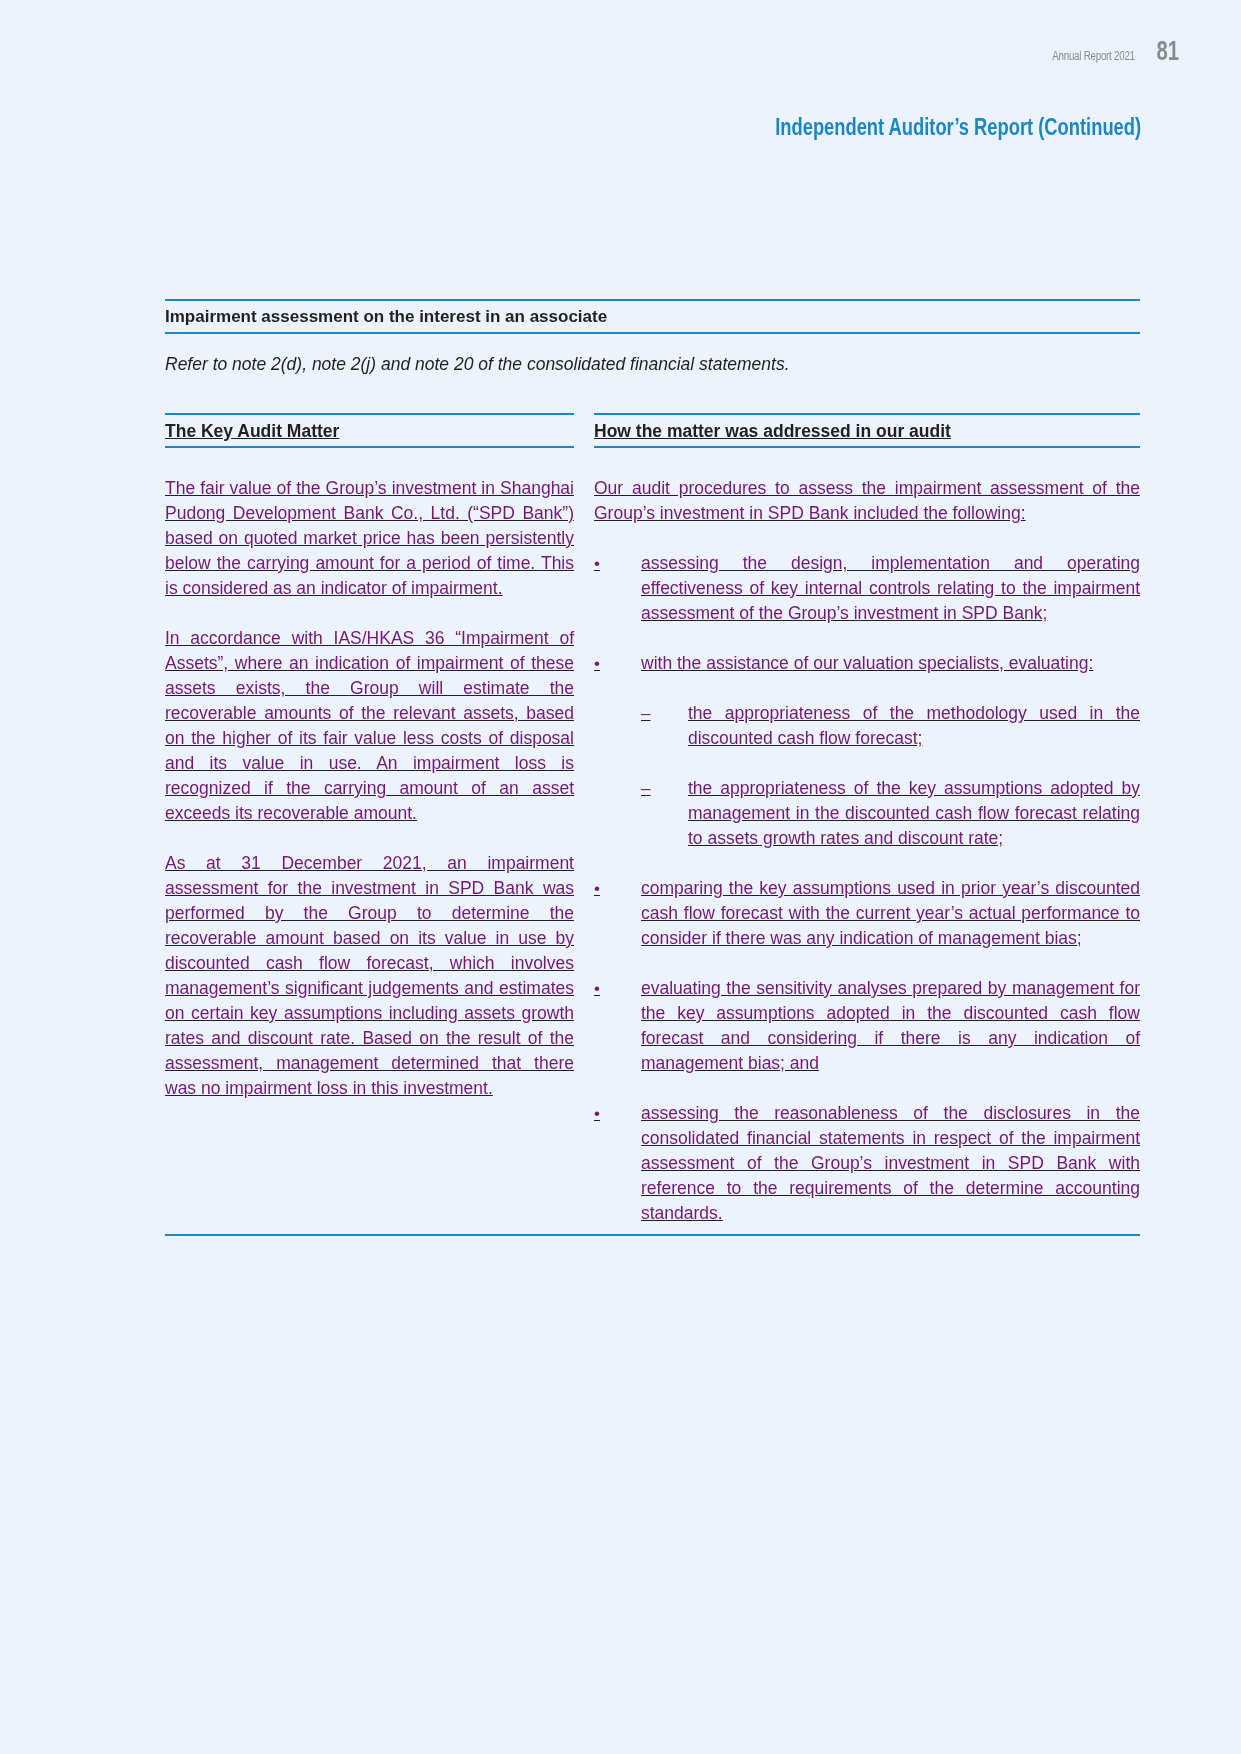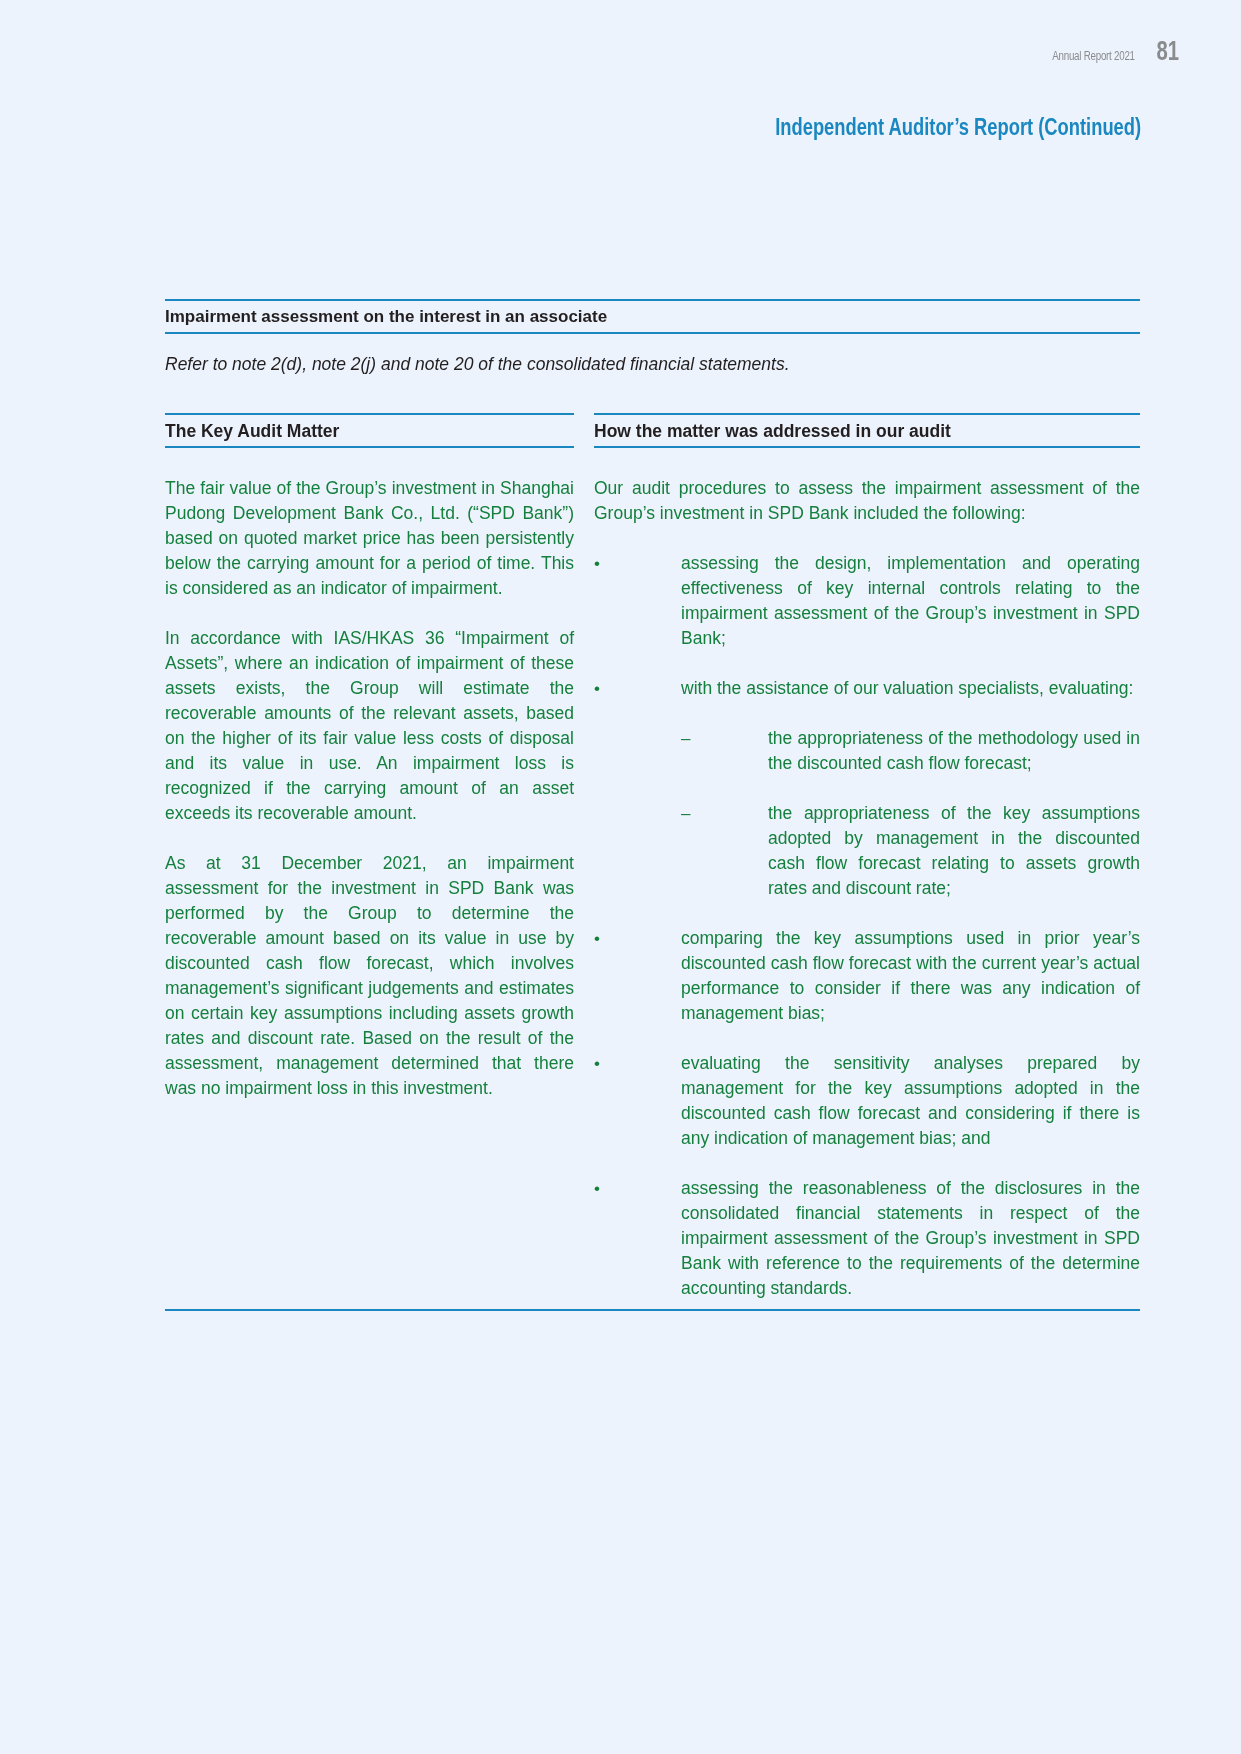--- a/index.html
+++ b/index.html
@@ -71,60 +71,60 @@
     .refer {
       font-style: italic;
       font-size: 17.5px;
       margin-top: 19px;
       line-height: 22px;
       color: #231f20;
     }
     .columns {
       display: flex;
       margin-top: 38px;
+      text-decoration: underline;
     }
     .col-left {
       width: 409px;
       margin-right: 20px;
     }
     .col-right {
       width: 546px;
     }
     .col-head {
       font-weight: bold;
       font-size: 17.5px;
       line-height: 22px;
       padding: 5px 0 4px 0;
     }
     .col-body {
       padding-top: 28px;
       font-size: 17.5px;
       line-height: 25px;
-      color: #15803d;
+      color: #701a75;
     }
     .para {
       text-align: justify;
       margin: 0 0 25px 0;
     }
     .para:last-child {
       margin-bottom: 0;
     }
     .bullet {
       display: flex;
       margin-bottom: 25px;
     }
     .bullet .marker {
       width: 47px;
       flex: 0 0 47px;
       font-size: 17px;
     }
     .bullet .text {
       flex: 1;
       text-align: justify;
-      margin-left: 40px;
     }
     .sub {
       display: flex;
       margin-bottom: 25px;
     }
     .sub .marker {
       width: 47px;
       flex: 0 0 47px;
     }
     .sub .text {

